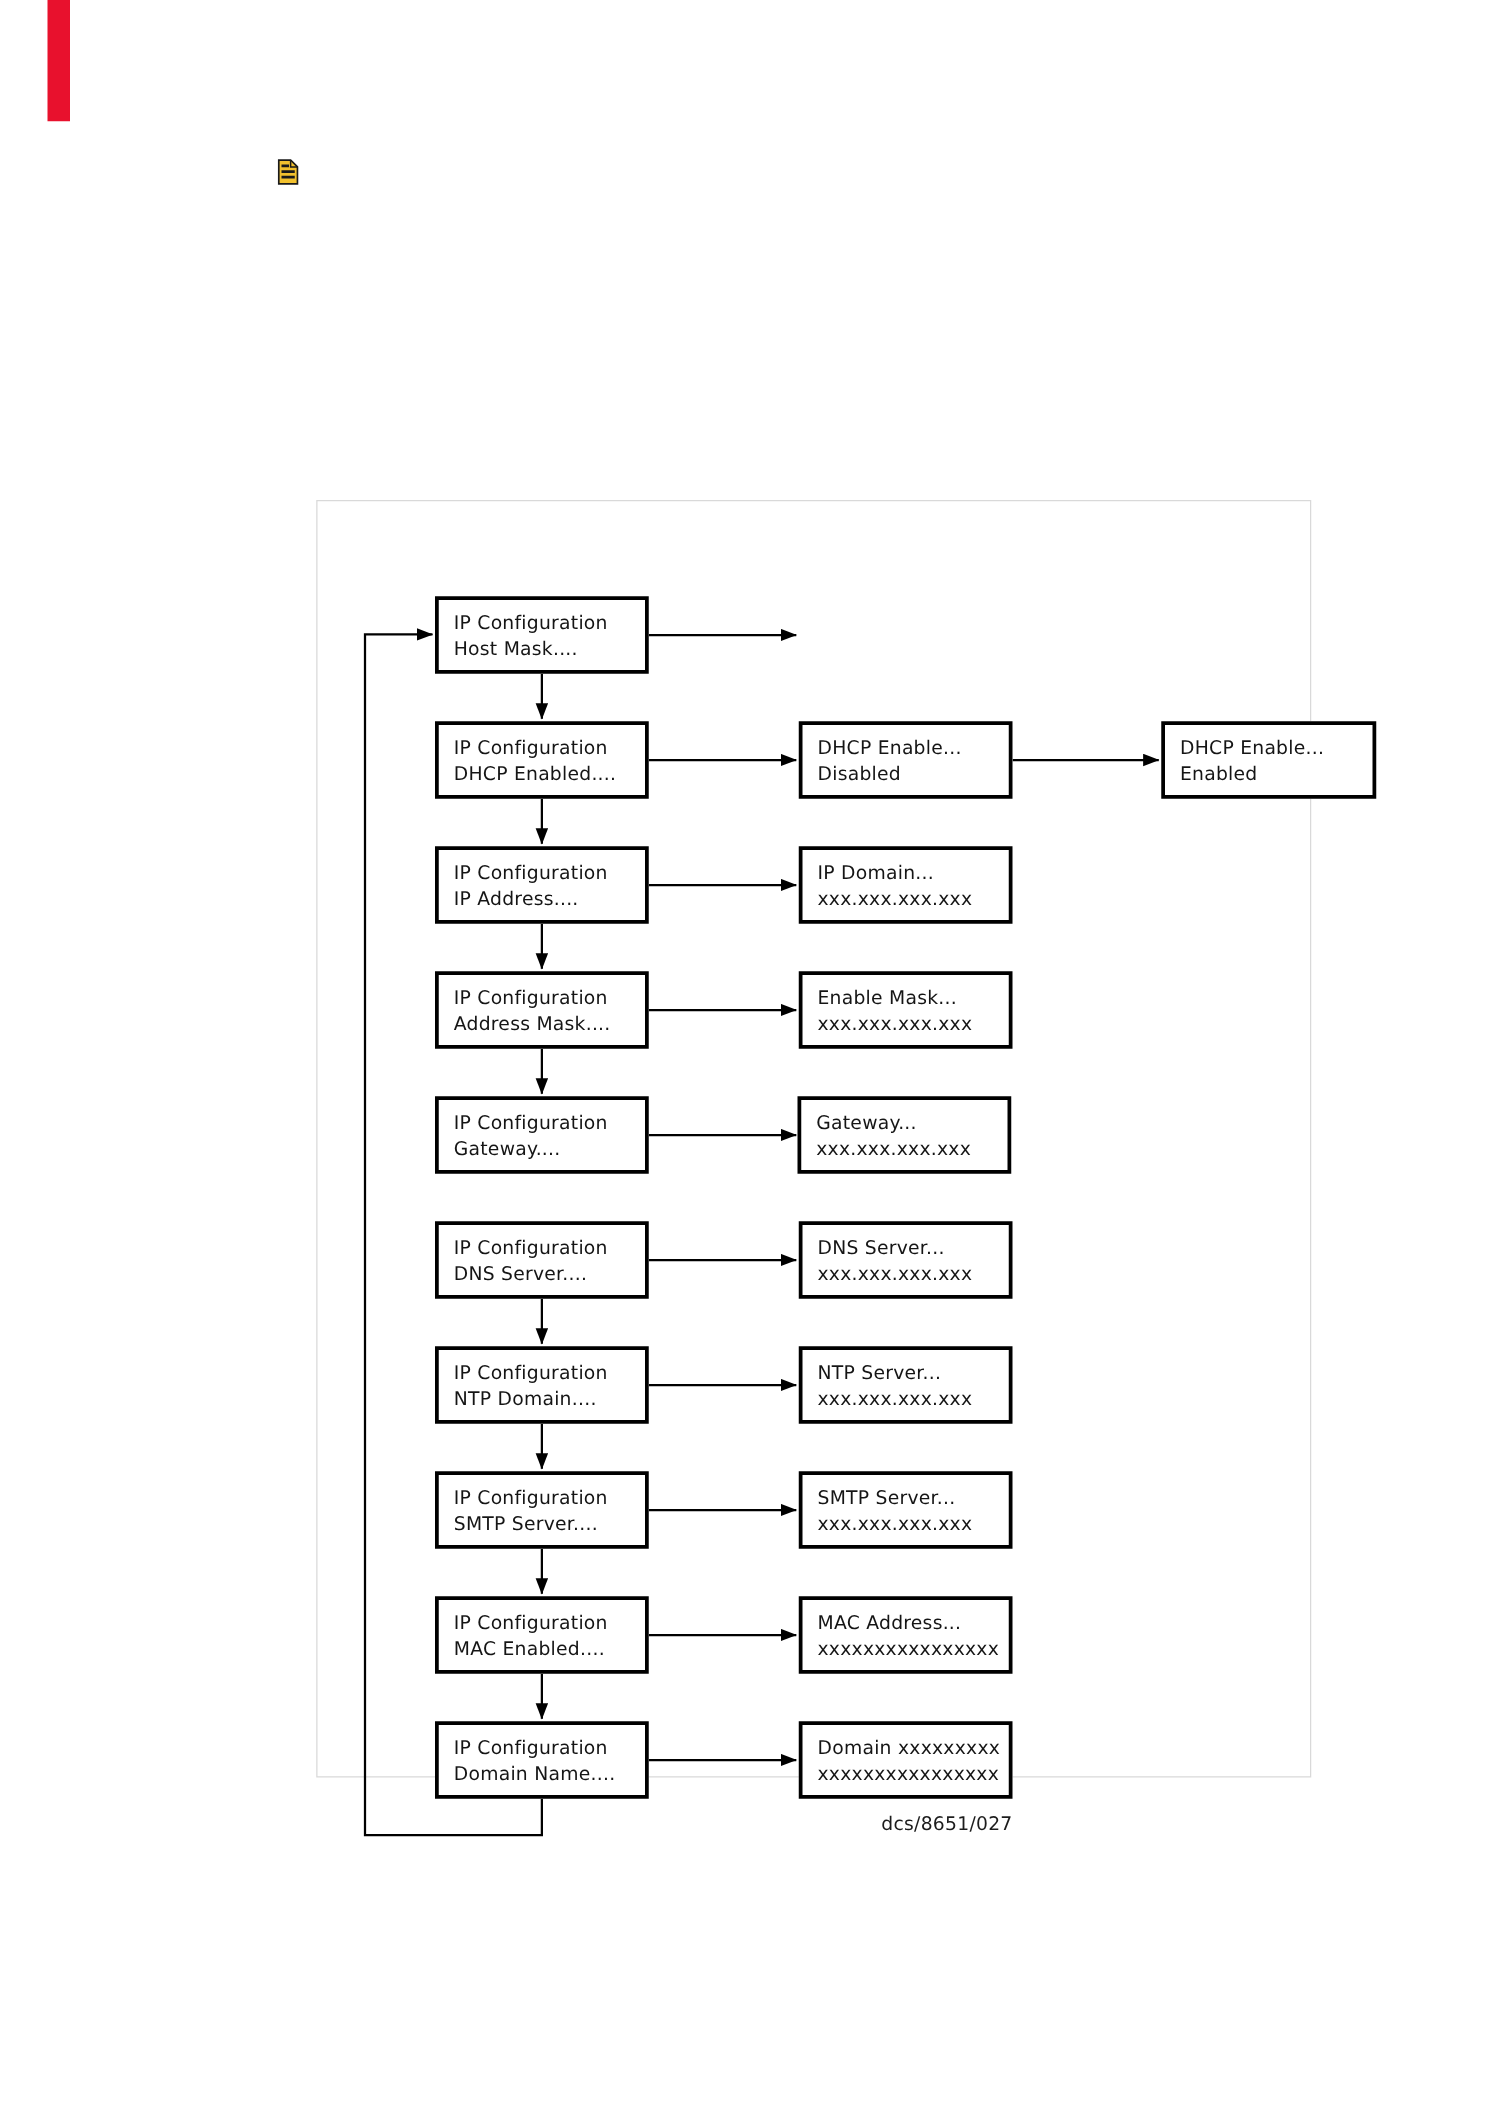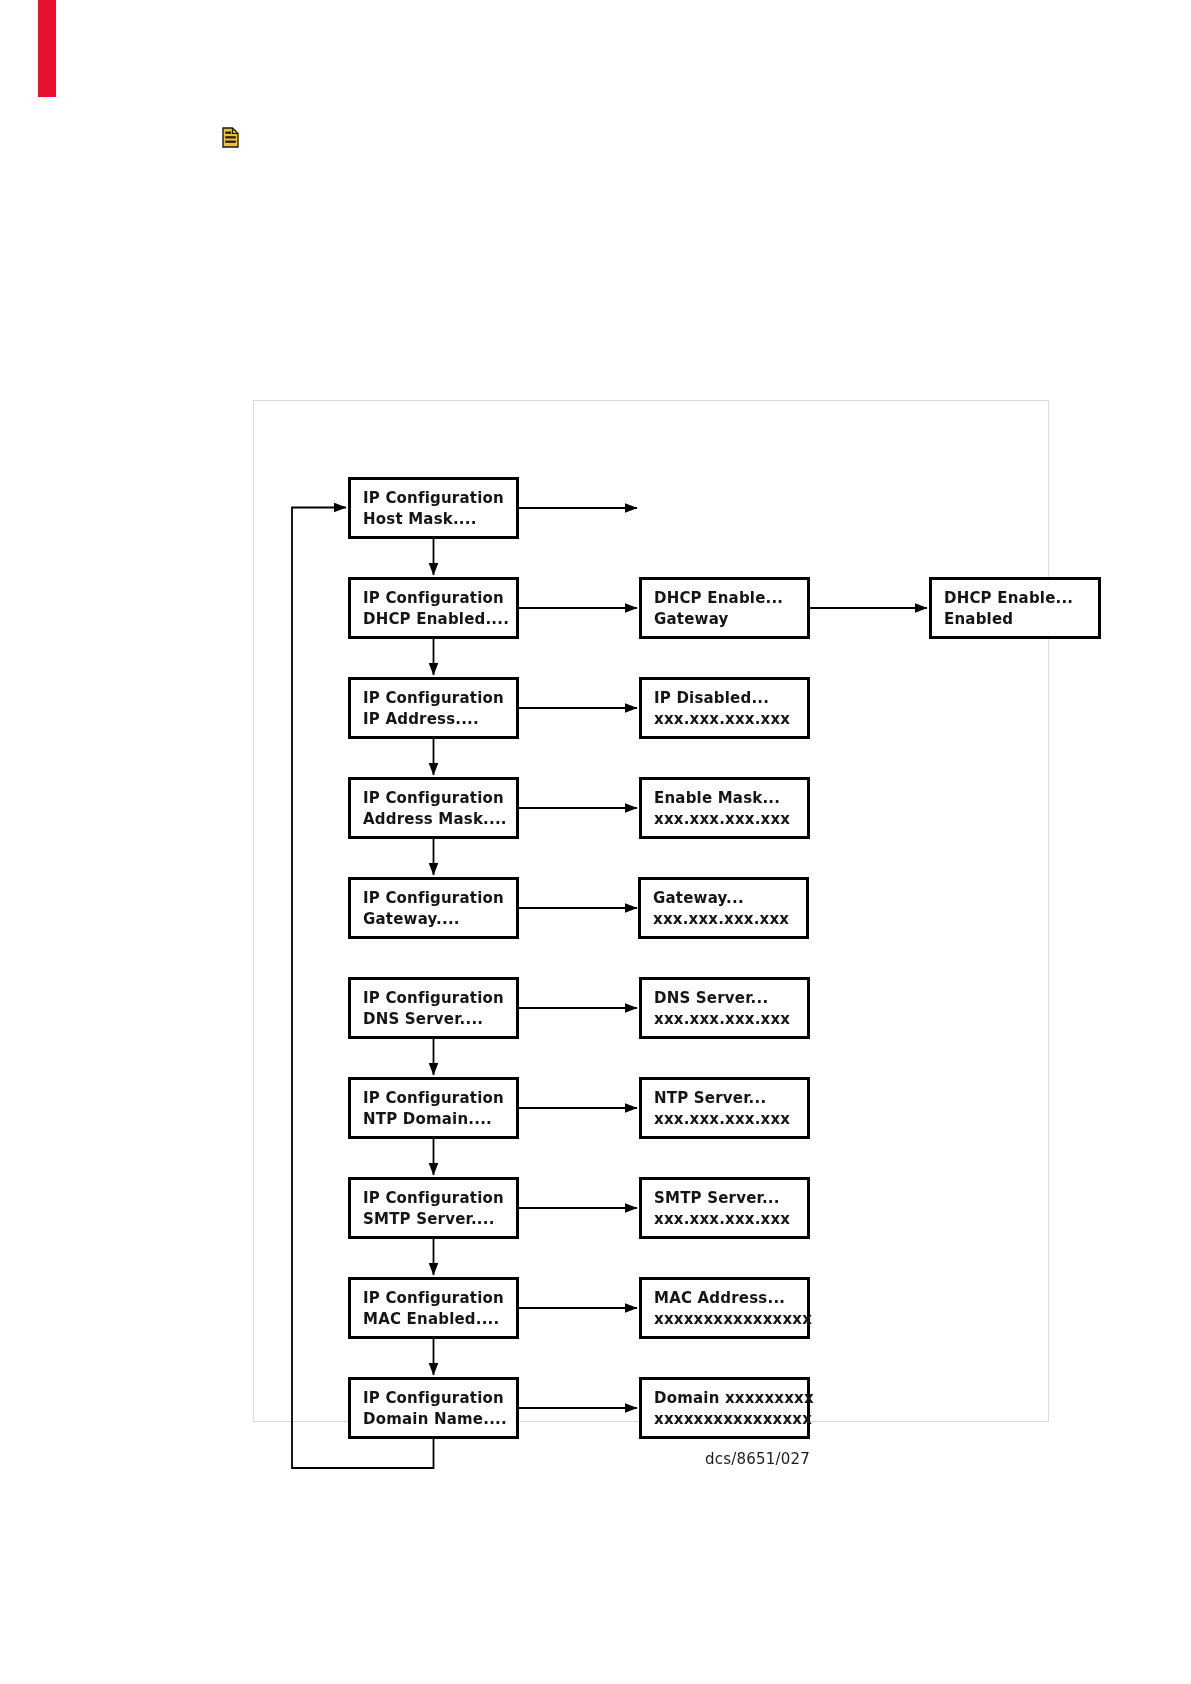--- a/index.html
+++ b/index.html
@@ -9,21 +9,21 @@
   }
   .redbar { position:absolute; left:38px; top:0; width:18px; height:97px; background:#e8112d; }
   .note-icon { position:absolute; left:222px; top:127px; width:17px; height:21px; }
   .frame { position:absolute; left:253px; top:400px; width:794px; height:1020px;
            border:1px solid #d9d9d9; z-index:0; }
   svg.overlay { position:absolute; left:0; top:0; z-index:1; }
   .box {
     position:absolute; width:171px; height:62px; box-sizing:border-box;
     background:#ffffff; border:3px solid #000000; z-index:2;
     padding:8px 4px 0 12px; font-size:15px; line-height:21px; color:#151515;
-    letter-spacing:0.2px; white-space:nowrap;font-weight:bold;
+    letter-spacing:0.2px; white-space:nowrap;
   }
   .box--wide { width:172px; }
   .figure-id {
     position:absolute; left:639px; top:1450px; width:171px; z-index:2;
     text-align:right; font-size:15px; color:#1c1c1c; letter-spacing:0.2px;
   }
 </style>
 </head>
 <body>
 
@@ -110,24 +110,24 @@
     <div>IP Configuration</div>
     <div>MAC Enabled....</div>
   </div>
   <div class="box" style="left:348px;top:1377px">
     <div>IP Configuration</div>
     <div>Domain Name....</div>
   </div>
 
   <div class="box" style="left:639px;top:577px">
     <div>DHCP Enable...</div>
-    <div>Gateway</div>
+    <div>Disabled</div>
   </div>
   <div class="box" style="left:639px;top:677px">
-    <div>IP Disabled...</div>
+    <div>IP Domain...</div>
     <div>xxx.xxx.xxx.xxx</div>
   </div>
   <div class="box" style="left:639px;top:777px">
     <div>Enable Mask...</div>
     <div>xxx.xxx.xxx.xxx</div>
   </div>
   <div class="box" style="left:638px;top:877px">
     <div>Gateway...</div>
     <div>xxx.xxx.xxx.xxx</div>
   </div>

